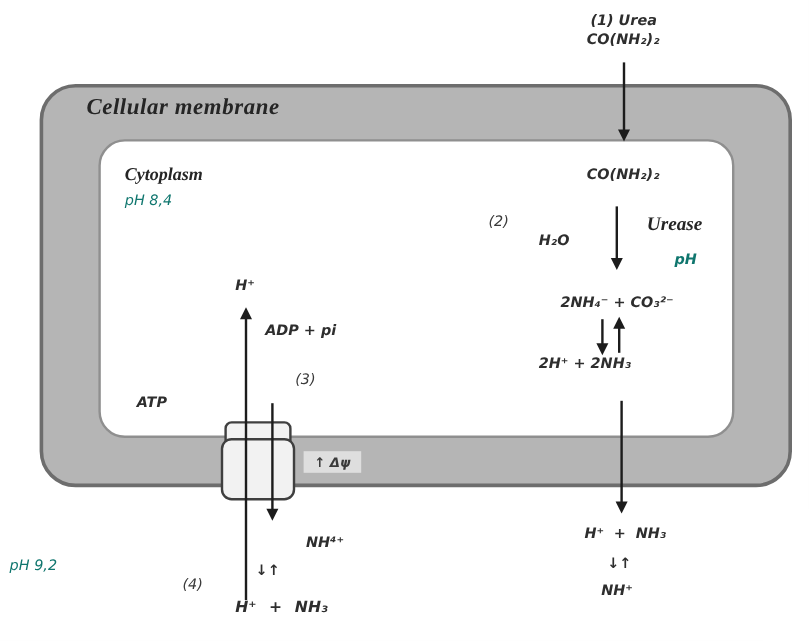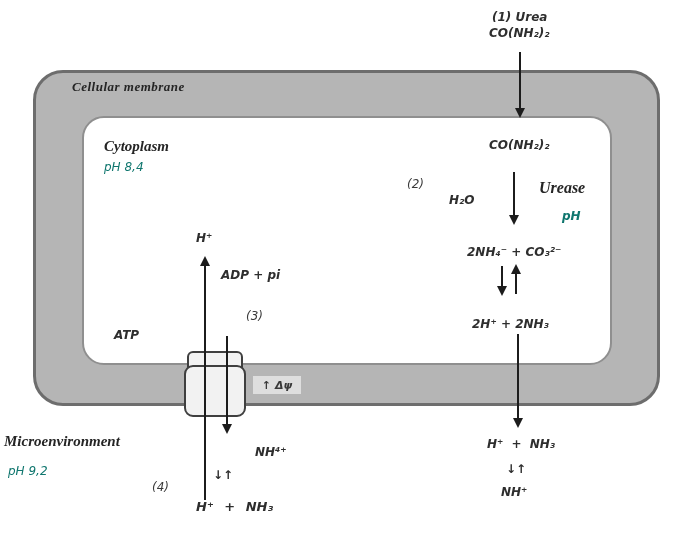--- a/index.html
+++ b/index.html
@@ -68,37 +68,36 @@
 
   <div class="abs head-up" style="left:200px;top:256px;"></div>
   <div class="abs shaft" style="left:204px;top:264px;height:236px;"></div>
 
   <div class="abs shaft" style="left:226px;top:336px;height:90px;"></div>
   <div class="abs head-down" style="left:222px;top:424px;"></div>
 
   <div class="abs t formula" style="left:492px;top:10px;">(1) Urea</div>
   <div class="abs t formula" style="left:489px;top:26px;">CO(NH₂)₂</div>
 
-  <div class="abs t serif-bold" style="left:72px;top:79px;font-size:13px;letter-spacing:0.5px;">Cellular membrane</div>
+  <div class="abs t serif-bold" style="left:72px;top:79px;font-size:19px;letter-spacing:0.5px;">Cellular membrane</div>
   <div class="abs t serif-bold" style="left:104px;top:138px;font-size:15px;">Cytoplasm</div>
   <div class="abs t plain" style="left:104px;top:160px;">pH 8,4</div>
 
   <div class="abs t formula" style="left:489px;top:138px;">CO(NH₂)₂</div>
   <div class="abs t step" style="left:407px;top:177px;">(2)</div>
   <div class="abs t formula" style="left:449px;top:193px;">H₂O</div>
   <div class="abs t serif-bold" style="left:539px;top:179px;font-size:16px;text-align:right;">Urease</div>
   <div class="abs t plain" style="left:562px;top:209px;font-weight:bold;">pH</div>
   <div class="abs t formula" style="left:467px;top:245px;">2NH₄⁻ + CO₃²⁻</div>
-  <div class="abs t formula" style="left:472px;top:296px;margin-top:21px;">2H⁺ + 2NH₃</div>
+  <div class="abs t formula" style="left:449px;top:296px;">2H⁺ + 2NH₃</div>
   <div class="abs t formula" style="left:114px;top:280px;margin-top:48px;">ATP</div>
   <div class="abs t formula" style="left:221px;top:268px;text-align:right;">ADP + pi</div>
   <div class="abs t step" style="left:246px;top:309px;">(3)</div>
   <div class="abs t formula" style="left:196px;top:231px;">H⁺</div>
 
-  <div class="abs t serif-bold" style="left:4px;top:433px;font-size:15px;">Microenvironment</div>
   <div class="abs t plain" style="left:8px;top:464px;">pH 9,2</div>
   <div class="abs t step" style="left:152px;top:480px;">(4)</div>
   <div class="abs t formula" style="left:210px;top:445px;margin-left:45px;">NH⁴⁺</div>
   <div class="abs t formula" style="left:213px;top:468px;">↓↑</div>
   <div class="abs t formula" style="left:196px;top:499px;font-size:13px;word-spacing:6px;">H⁺ + NH₃</div>
 
   <div class="abs t formula" style="left:487px;top:437px;word-spacing:4px;">H⁺ + NH₃</div>
   <div class="abs t formula" style="left:506px;top:462px;">↓↑</div>
   <div class="abs t formula" style="left:501px;top:485px;">NH⁺</div>
 

